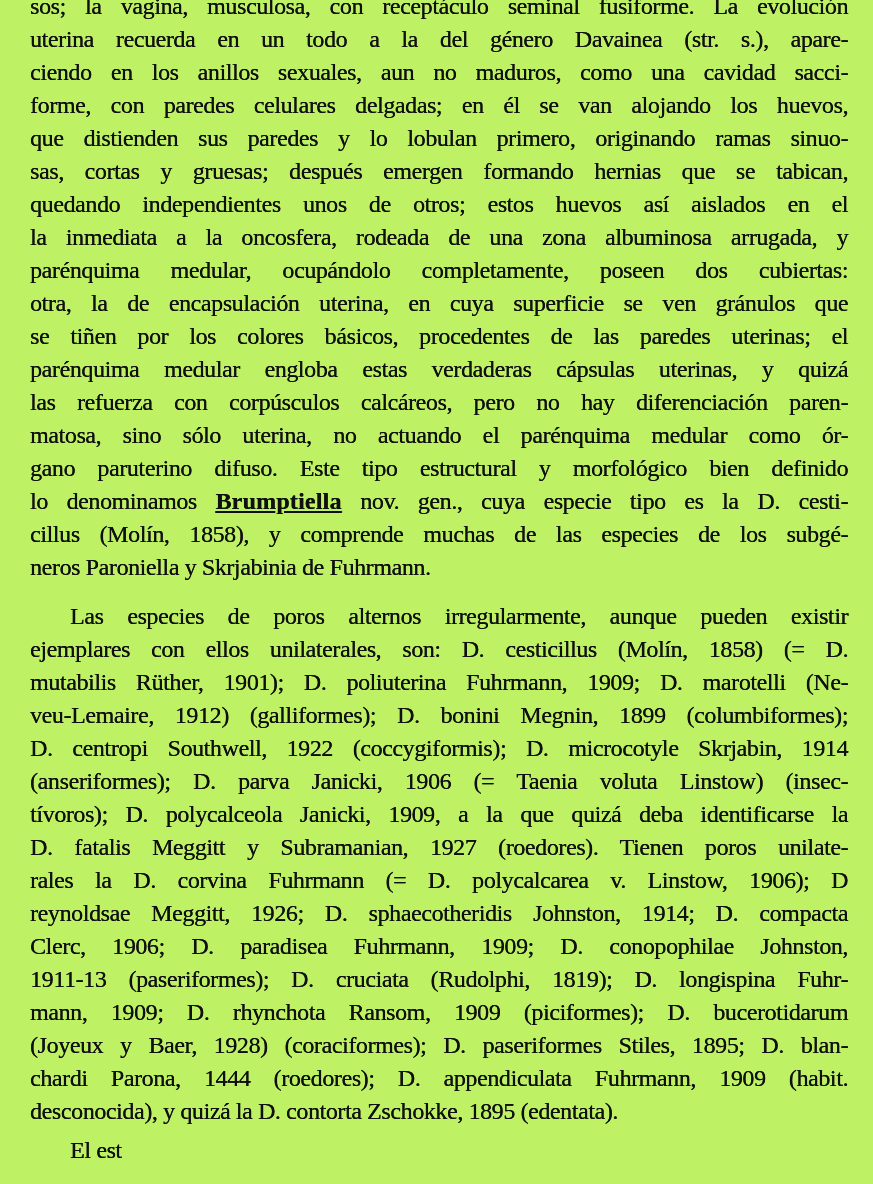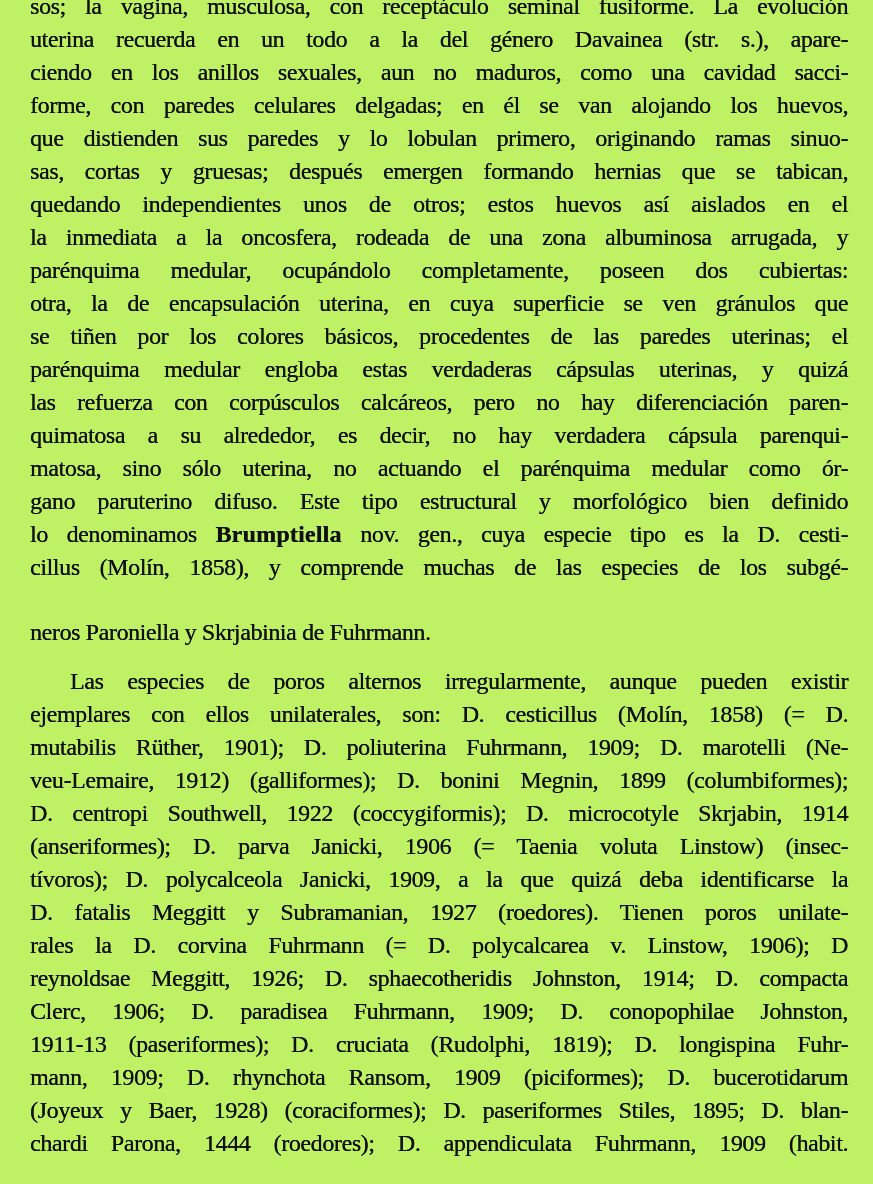--- a/index.html
+++ b/index.html
@@ -25,45 +25,44 @@
   .paragraph { margin: 0; }
   .paragraph + .paragraph { margin-top: 16px; }
   .paragraph:last-child { margin-top: 6px; }
   .line {
     text-align: justify;
     text-align-last: justify;
     text-justify: inter-word;
     height: 33px;
     overflow: visible;
   }
-  .line.last { text-align-last: left; margin-top: 32px; }
+  .line.last { text-align-last: left; }
   .line.indent { text-indent: 40px; }
   .it { }
-  .bd { font-weight: bold; letter-spacing: 0.2px; }
+  .bd { font-weight: bold; letter-spacing: 0.2px; text-decoration: underline; }
 </style>
 </head>
 <body>
 
 <div class="page">
   <div class="text-block">
       <div class="paragraph">
         <div class="line"><span>sos; la vagina, musculosa, con receptáculo seminal fusiforme. La evolución</span></div>
         <div class="line"><span>uterina recuerda en un todo a la del género </span><span class="it">Davainea</span><span> (str. s.), apare-</span></div>
         <div class="line"><span>ciendo en los anillos sexuales, aun no maduros, como una cavidad sacci-</span></div>
         <div class="line"><span>forme, con paredes celulares delgadas; en él se van alojando los huevos,</span></div>
         <div class="line"><span>que distienden sus paredes y lo lobulan primero, originando ramas sinuo-</span></div>
         <div class="line"><span>sas, cortas y gruesas; después emergen formando hernias que se tabican,</span></div>
         <div class="line"><span>quedando independientes unos de otros; estos huevos así aislados en el</span></div>
         <div class="line"><span>la inmediata a la oncosfera, rodeada de una zona albuminosa arrugada, y</span></div>
         <div class="line"><span>parénquima medular, ocupándolo completamente, poseen dos cubiertas:</span></div>
         <div class="line"><span>otra, la de encapsulación uterina, en cuya superficie se ven gránulos que</span></div>
         <div class="line"><span>se tiñen por los colores básicos, procedentes de las paredes uterinas; el</span></div>
         <div class="line"><span>parénquima medular engloba estas </span><span class="it">verdaderas cápsulas uterinas</span><span>, y quizá</span></div>
         <div class="line"><span>las refuerza con corpúsculos calcáreos, pero no hay diferenciación paren-</span></div>
-        <div class="line"><span>quimatosa a su alrededor, es decir, no hay verdadera cápsula parenqui-</span></div>
         <div class="line"><span>matosa, sino sólo uterina, no actuando el parénquima medular como ór-</span></div>
         <div class="line"><span>gano paruterino difuso. Este tipo estructural y morfológico bien definido</span></div>
         <div class="line"><span>lo denominamos </span><span class="bd">Brumptiella</span><span> nov. gen., cuya especie tipo es la </span><span class="it">D. cesti-</span></div>
         <div class="line"><span class="it">cillus</span><span> (Molín, 1858), y comprende muchas de las especies de los subgé-</span></div>
         <div class="line last"><span>neros </span><span class="it">Paroniella</span><span> y </span><span class="it">Skrjabinia</span><span> de Fuhrmann.</span></div>
       </div>
       <div class="paragraph">
         <div class="line indent"><span>Las especies de poros alternos irregularmente, aunque pueden existir</span></div>
         <div class="line"><span>ejemplares con ellos unilaterales, son: </span><span class="it">D. cesticillus</span><span> (Molín, 1858) (= </span><span class="it">D.</span></div>
         <div class="line"><span class="it">mutabilis</span><span> Rüther, 1901); </span><span class="it">D. poliuterina</span><span> Fuhrmann, 1909; </span><span class="it">D. marotelli</span><span> (Ne-</span></div>

